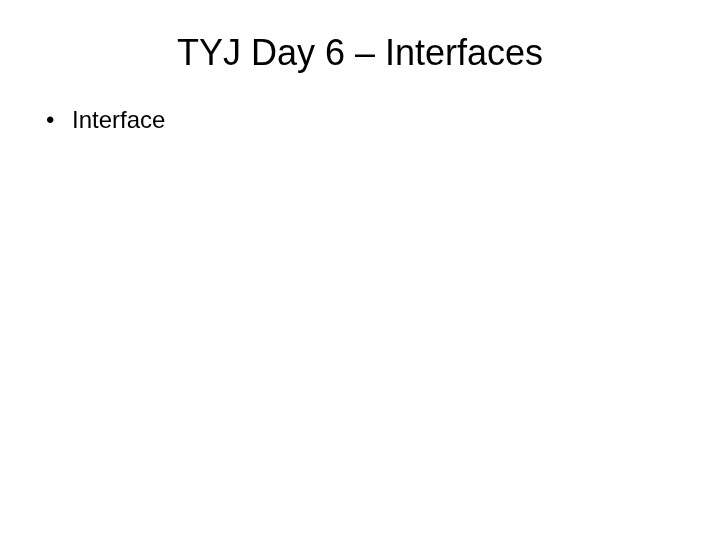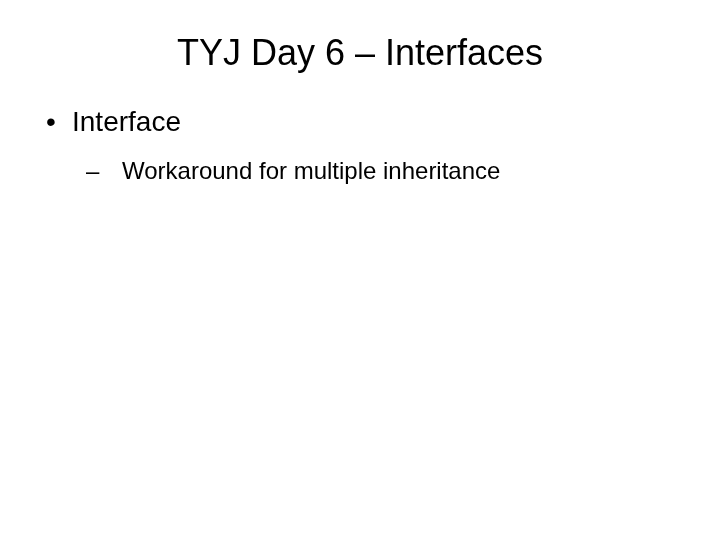--- a/index.html
+++ b/index.html
@@ -17,21 +17,21 @@
     box-sizing: border-box;
     padding: 24px 40px 40px 40px;
   }
   .title {
     font-size: 36px;
     text-align: center;
     margin: 8px 0 32px 0;
     font-weight: normal;
   }
   .bullet-l1 {
-    font-size: 28px;
+    font-size: 24px;
     margin: 0 0 18px 0;
     padding-left: 32px;
     position: relative;
   }
   .bullet-l1::before {
     content: "•";
     position: absolute;
     left: 6px;
     top: 0;
   }
@@ -50,16 +50,13 @@
 </head>
 <body>
 
 <div class="slide">
   <h1 class="title">TYJ Day 6 – Interfaces</h1>
 
   <div class="bullet-l1">
     <span>Interface</span>
   </div>
 
-  <div class="bullet-l2">
-    <span class="dash">–</span><span>Workaround for multiple inheritance</span>
-  </div>
 </div>
 
 </body></html>

